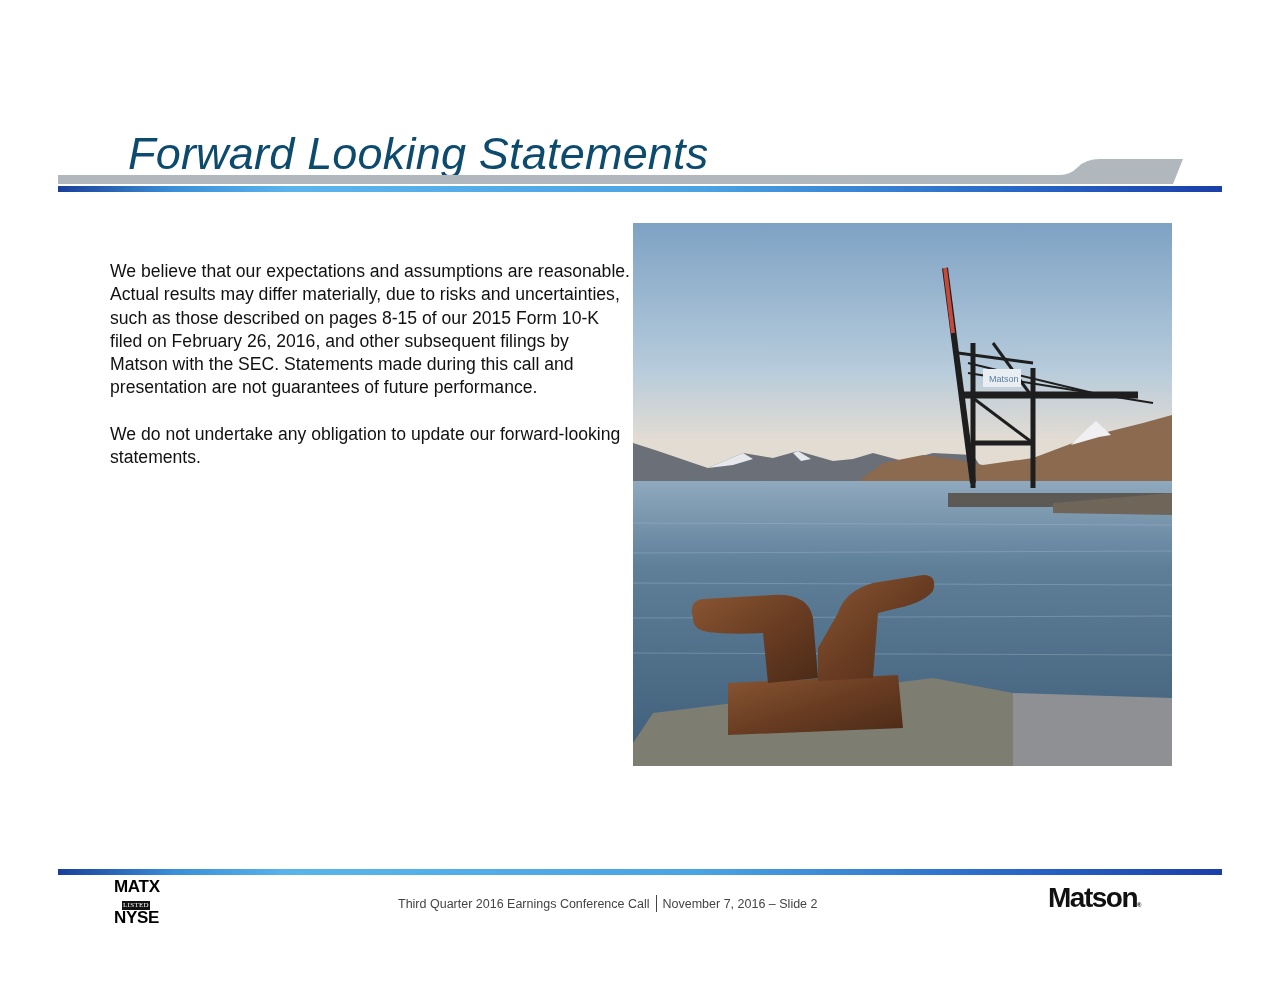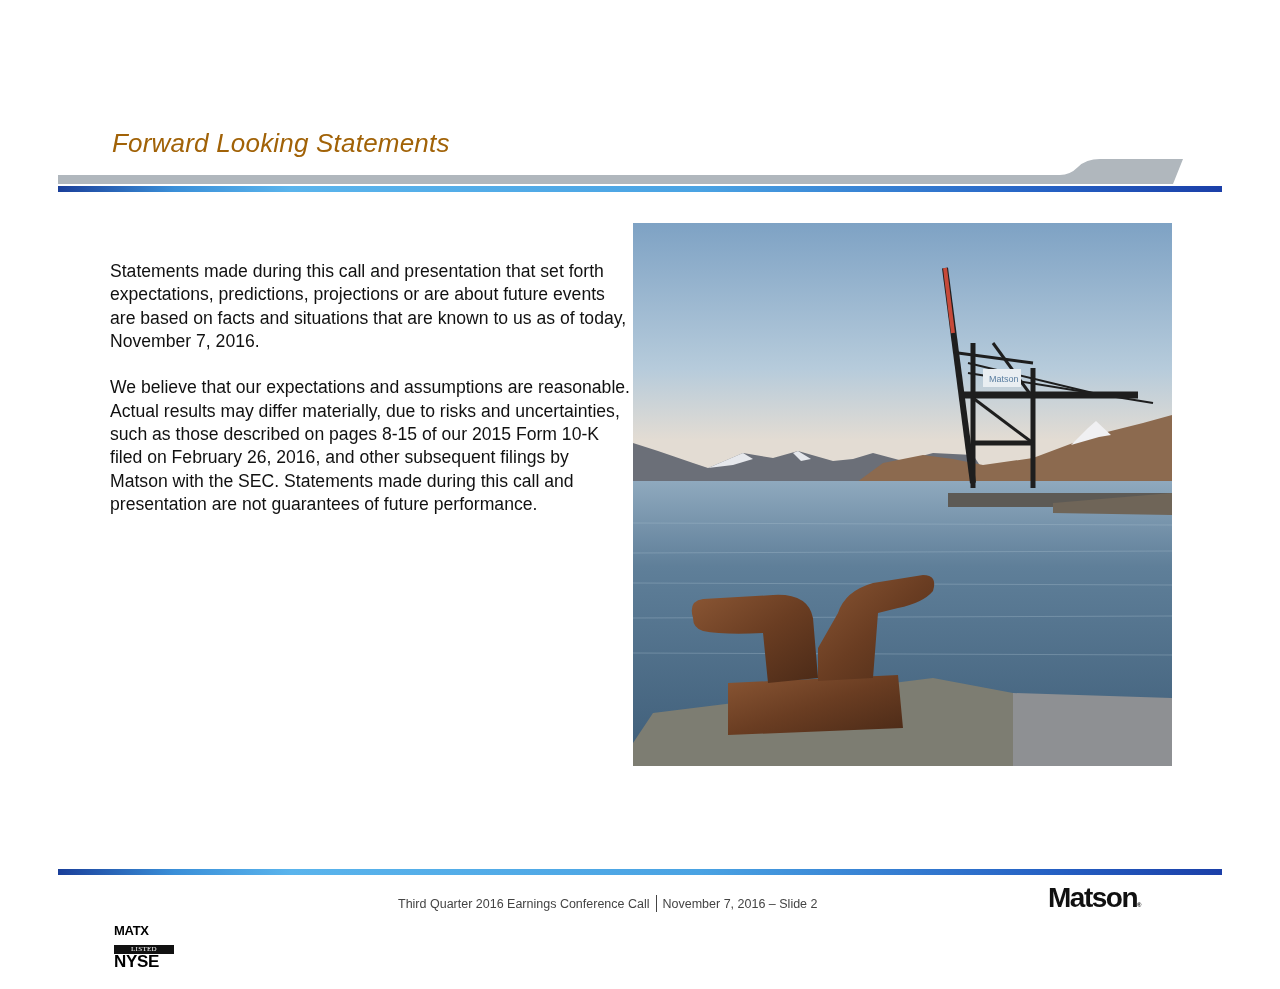--- a/index.html
+++ b/index.html
@@ -1,57 +1,57 @@
 <!DOCTYPE html>
 <html><head>
 <meta charset="utf-8">
 <style>
   html, body { margin:0; padding:0; background:#ffffff; }
   body { width:1280px; height:989px; position:relative; overflow:hidden; font-family:"Liberation Sans", sans-serif; color:#000; }
 
-  .title { position:absolute; left:112px; top:128px; font-size:26px; font-style:italic; font-weight:normal; letter-spacing:0.2px; color:#a16207; }
+  .title { position:absolute; left:128px; top:128px; font-size:45px; font-style:italic; font-weight:normal; letter-spacing:0.2px; color:#0c4a6e; }
 
   
   .hdr-gray { position:absolute; left:58px; top:175px; width:1060px; height:9px; background:#b0b7bd; }
   .hdr-blue { position:absolute; left:58px; top:186px; width:1164px; height:6px;
     background:linear-gradient(90deg,#1a3f9a 0%, #3a8fd8 10%, #5ab4ec 20%, #4aa3e3 55%, #2561c4 85%, #1b3fa8 100%); }
 
   .body-text { position:absolute; left:110px; top:260px; width:520px; font-size:17.6px; line-height:23.3px; color:#111; }
   .body-text p { margin:0 0 23.3px 0; }
 
   .photo { position:absolute; left:633px; top:223px; width:539px; height:543px; overflow:hidden; }
 
   .ftr-blue { position:absolute; left:58px; top:869px; width:1164px; height:6px;
     background:linear-gradient(90deg,#1a3f9a 0%, #3a8fd8 10%, #5ab4ec 20%, #4aa3e3 55%, #2561c4 85%, #1b3fa8 100%); }
 
   .nyse { position:absolute; left:114px; top:880px; width:44px; text-align:left; }
-  .nyse .l1 { font-size:13px; font-weight:bold; line-height:13px; letter-spacing:-0.3px;margin-top:44px; }
-  .nyse .l2 { display:inline-block; background:#111; color:#fff; font-family:"Liberation Serif", serif; font-size:7px; line-height:9px; padding:0 17px; margin:1px 0; letter-spacing:0.3px; }
+  .nyse .l1 { font-size:17px; font-weight:bold; line-height:13px; letter-spacing:-0.3px; }
+  .nyse .l2 { display:inline-block; background:#111; color:#fff; font-family:"Liberation Serif", serif; font-size:7px; line-height:9px; padding:0 1px; margin:1px 8px; letter-spacing:0.3px; }
   .nyse .l3 { font-size:17px; font-weight:bold; line-height:13px; letter-spacing:-0.3px; }
 
   .footer-text { position:absolute; left:398px; top:895px; font-size:12.5px; color:#444; white-space:nowrap;text-align:right; }
   .footer-text .sep { display:inline-block; width:1px; height:17px; background:#444; vertical-align:-4px; margin:0 6px 0 6px; }
 
   .matson-logo { position:absolute; left:1048px; top:882px; font-size:28px; font-weight:bold; letter-spacing:-1.5px; color:#111; }
   .matson-logo .reg { font-size:6px; letter-spacing:0; vertical-align:baseline; }
 </style>
 </head>
 <body>
 
 <div class="title">Forward Looking Statements</div>
 
 <div class="hdr-gray"></div>
 <svg style="position:absolute;left:1040px;top:159px;" width="145" height="26">
   <path d="M0,16 L20,16 Q30,16 38,8 Q46,0 60,0 L143,0 L133,25 L0,25 Z" fill="#b0b7bd"></path>
 </svg>
 <div class="hdr-blue"></div>
 
 <div class="body-text">
-  <p>Statements made during this call and presentation that set forth expectations, predictions, projections or are about future events are based on facts and situations that are known to us as of today, November 7, 2016.</p>
   <p>We believe that our expectations and assumptions are reasonable. Actual results may differ materially, due to risks and uncertainties, such as those described on pages 8-15 of our 2015 Form 10-K filed on February 26, 2016, and other subsequent filings by Matson with the SEC. Statements made during this call and presentation are not guarantees of future performance.</p>
+  <p>We do not undertake any obligation to update our forward-looking statements.</p>
 </div>
 
 <div class="photo">
   <svg width="539" height="543" viewBox="0 0 539 543">
     <defs>
       <linearGradient id="sky" x1="0" y1="0" x2="0" y2="1">
         <stop offset="0" stop-color="#7ea2c4"></stop>
         <stop offset="0.55" stop-color="#b6cbdb"></stop>
         <stop offset="0.82" stop-color="#e3dcd3"></stop>
       </linearGradient>

